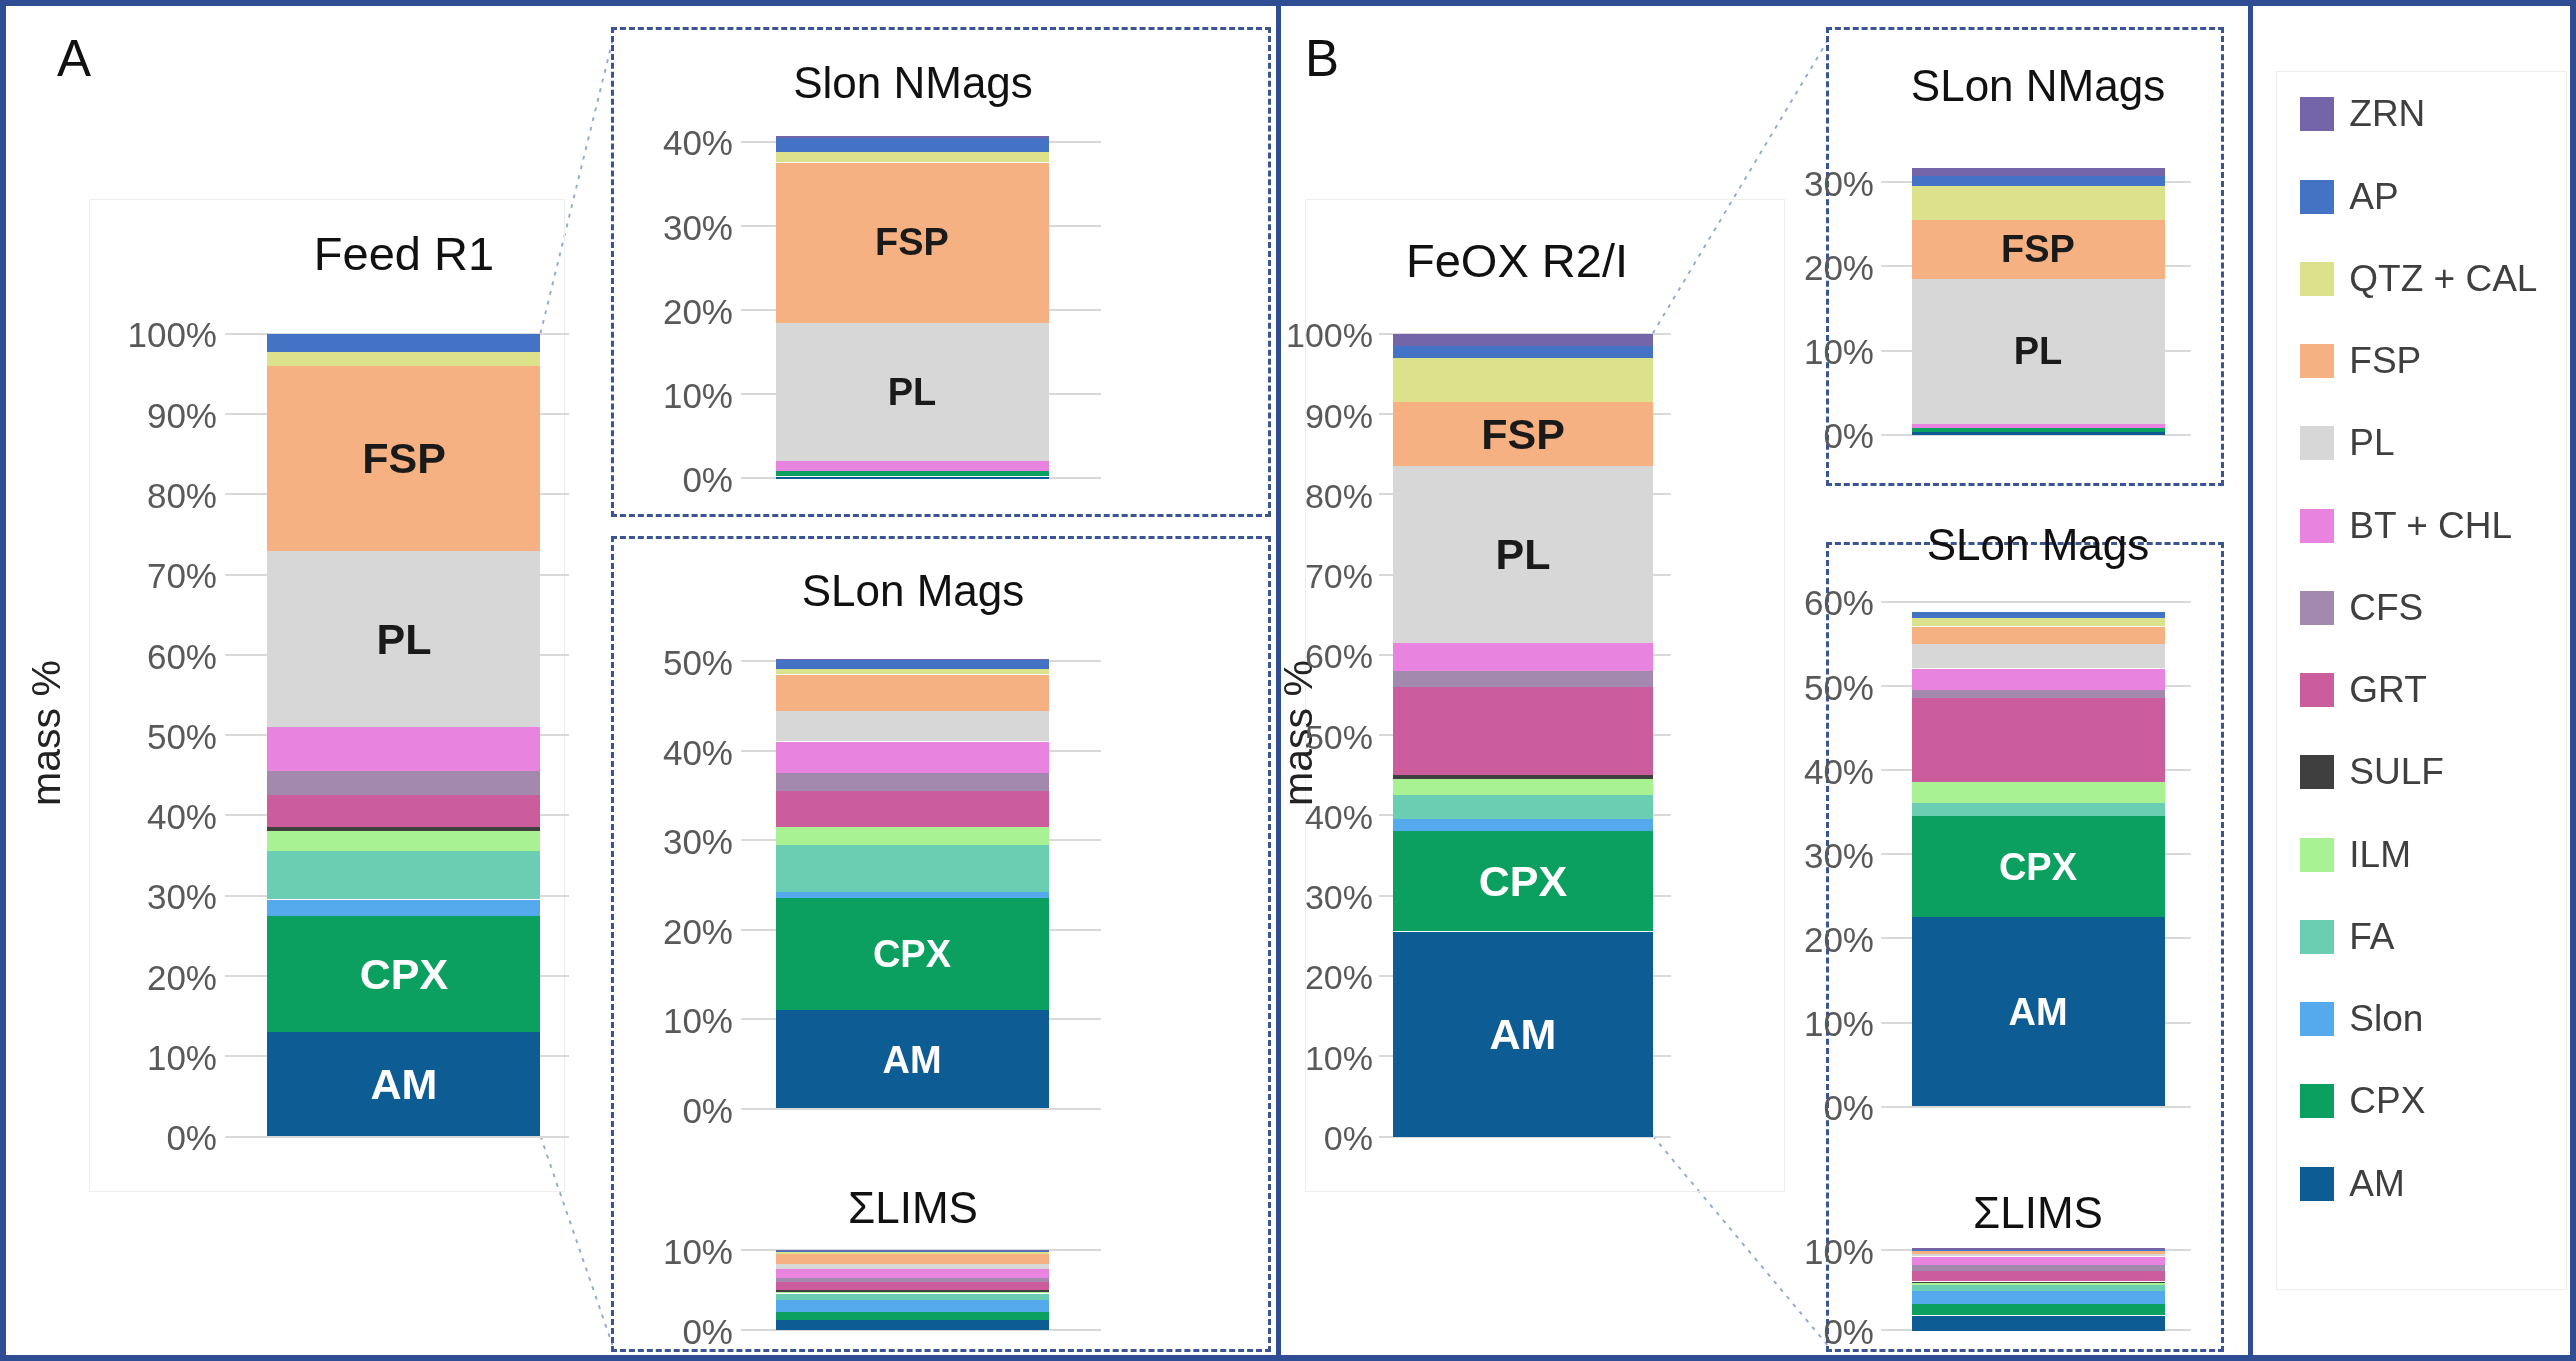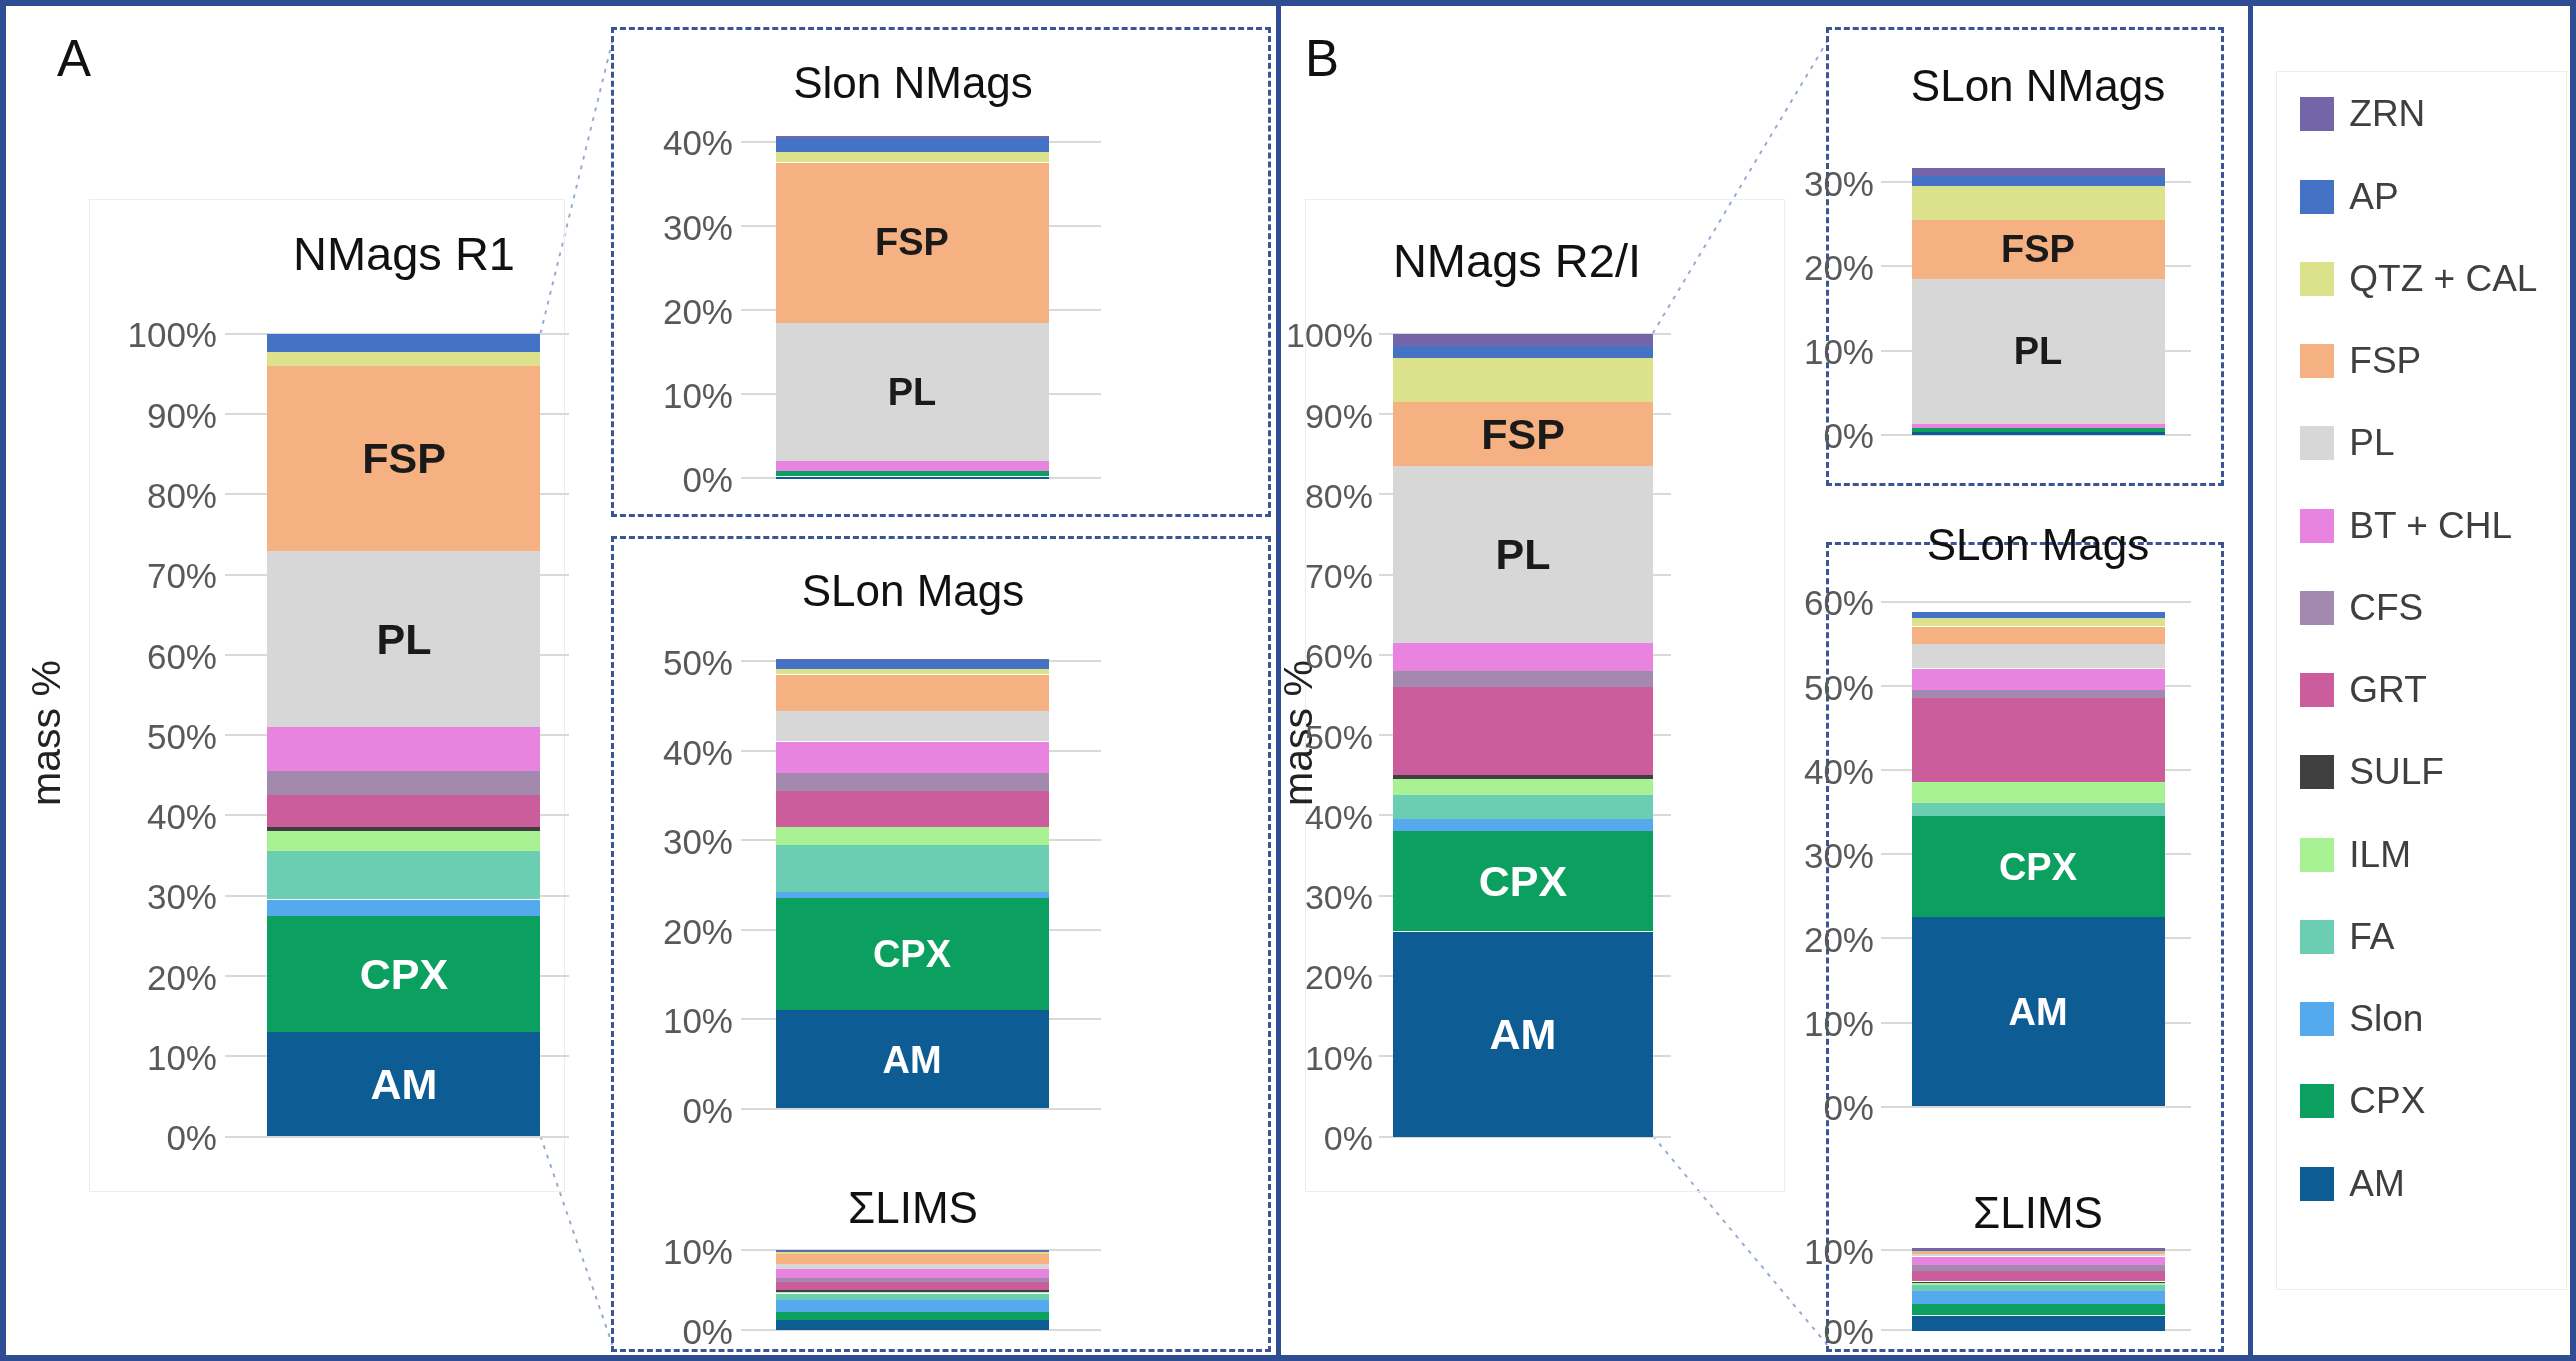--- a/index.html
+++ b/index.html
@@ -45,21 +45,21 @@
   <div class="inset-box" style="left:1820px;top:21.4px;width:392px;height:453px;"></div>
   <div class="inset-box" style="left:1820px;top:536px;width:392px;height:804px;"></div>
 
   <div class="panel-label" style="left:51px;top:23px;">A</div>
   <div class="panel-label" style="left:1299px;top:23px;">B</div>
 
   <div class="ylab" style="left:40px;top:727px;">mass %</div>
   <div class="ylab" style="left:1292px;top:727px;">mass %</div>
 
   <div id="chart-layer">
-      <div class="chart-title" style="left: 398px; top: 220px; font-size: 47px;">NMags R1</div>
+      <div class="chart-title" style="left: 398px; top: 220px; font-size: 47px;">Feed R1</div>
       <div class="gridline" style="left: 219px; width: 344px; top: 1130px;"></div>
       <div class="tick-label" style="left: 43px; width: 168px; top: 1114px; font-size: 35px;">0%</div>
       <div class="gridline" style="left: 219px; width: 344px; top: 1049px;"></div>
       <div class="tick-label" style="left: 43px; width: 168px; top: 1034px; font-size: 35px;">10%</div>
       <div class="gridline" style="left: 219px; width: 344px; top: 969px;"></div>
       <div class="tick-label" style="left: 43px; width: 168px; top: 954px; font-size: 35px;">20%</div>
       <div class="gridline" style="left: 219px; width: 344px; top: 889px;"></div>
       <div class="tick-label" style="left: 43px; width: 168px; top: 873px; font-size: 35px;">30%</div>
       <div class="gridline" style="left: 219px; width: 344px; top: 808px;"></div>
       <div class="tick-label" style="left: 43px; width: 168px; top: 793px; font-size: 35px;">40%</div>
@@ -153,21 +153,21 @@
       <div class="seg" style="left: 770px; width: 273px; top: 1285px; height: 2.4px; background: rgb(168, 242, 148);"></div>
       <div class="seg" style="left: 770px; width: 273px; top: 1284px; height: 1.6px; background: rgb(63, 63, 63);"></div>
       <div class="seg" style="left: 770px; width: 273px; top: 1276px; height: 8px; background: rgb(203, 93, 157);"></div>
       <div class="seg" style="left: 770px; width: 273px; top: 1272px; height: 4px; background: rgb(162, 137, 173);"></div>
       <div class="seg" style="left: 770px; width: 273px; top: 1263px; height: 8.8px; background: rgb(232, 131, 224);"></div>
       <div class="seg" style="left: 770px; width: 273px; top: 1258px; height: 4.8px; background: rgb(215, 215, 215);"></div>
       <div class="seg" style="left: 770px; width: 273px; top: 1248px; height: 10.4px; background: rgb(246, 177, 131);"></div>
       <div class="seg" style="left: 770px; width: 273px; top: 1246px; height: 1.6px; background: rgb(220, 226, 140);"></div>
       <div class="seg" style="left: 770px; width: 273px; top: 1244px; height: 1.6px; background: rgb(68, 114, 196);"></div>
       <div class="seg" style="left: 770px; width: 273px; top: 1244px; height: 1.1px; background: rgb(116, 100, 168);"></div>
-      <div class="chart-title" style="left: 1511px; top: 227px; font-size: 47px;">NMags R2/I</div>
+      <div class="chart-title" style="left: 1511px; top: 227px; font-size: 47px;">FeOX R2/I</div>
       <div class="gridline" style="left: 1373px; width: 292px; top: 1130px;"></div>
       <div class="tick-label" style="left: 1229px; width: 138px; top: 1115px; font-size: 34px;">0%</div>
       <div class="gridline" style="left: 1373px; width: 292px; top: 1049px;"></div>
       <div class="tick-label" style="left: 1229px; width: 138px; top: 1035px; font-size: 34px;">10%</div>
       <div class="gridline" style="left: 1373px; width: 292px; top: 969px;"></div>
       <div class="tick-label" style="left: 1229px; width: 138px; top: 954px; font-size: 34px;">20%</div>
       <div class="gridline" style="left: 1373px; width: 292px; top: 889px;"></div>
       <div class="tick-label" style="left: 1229px; width: 138px; top: 874px; font-size: 34px;">30%</div>
       <div class="gridline" style="left: 1373px; width: 292px; top: 808px;"></div>
       <div class="tick-label" style="left: 1229px; width: 138px; top: 794px; font-size: 34px;">40%</div>

